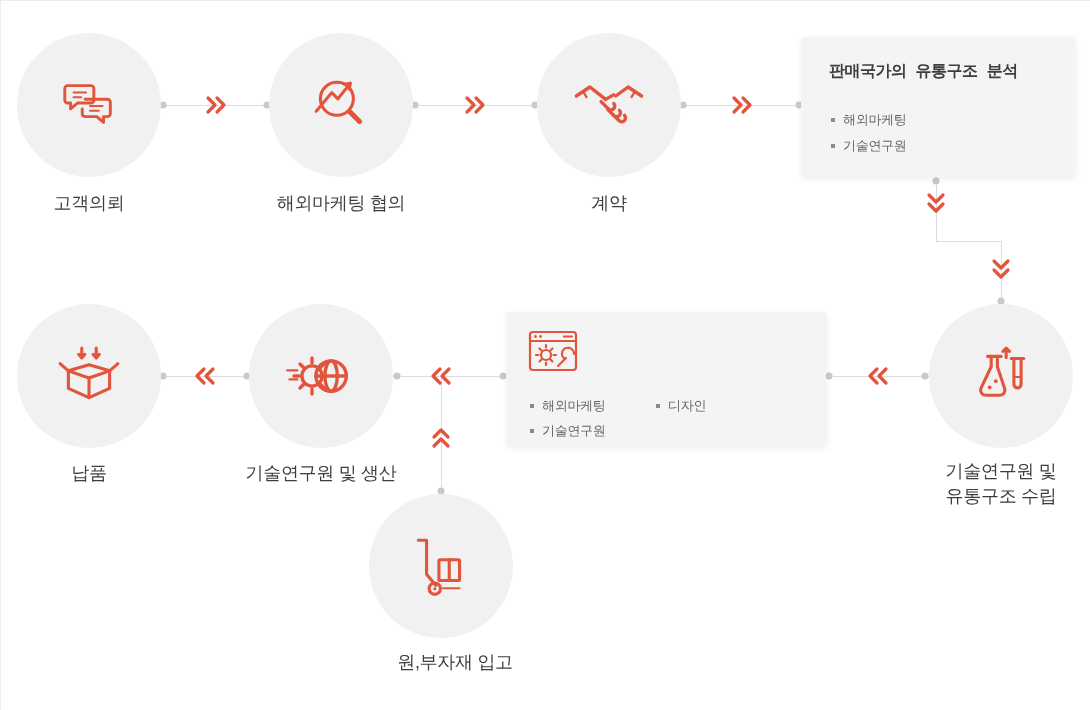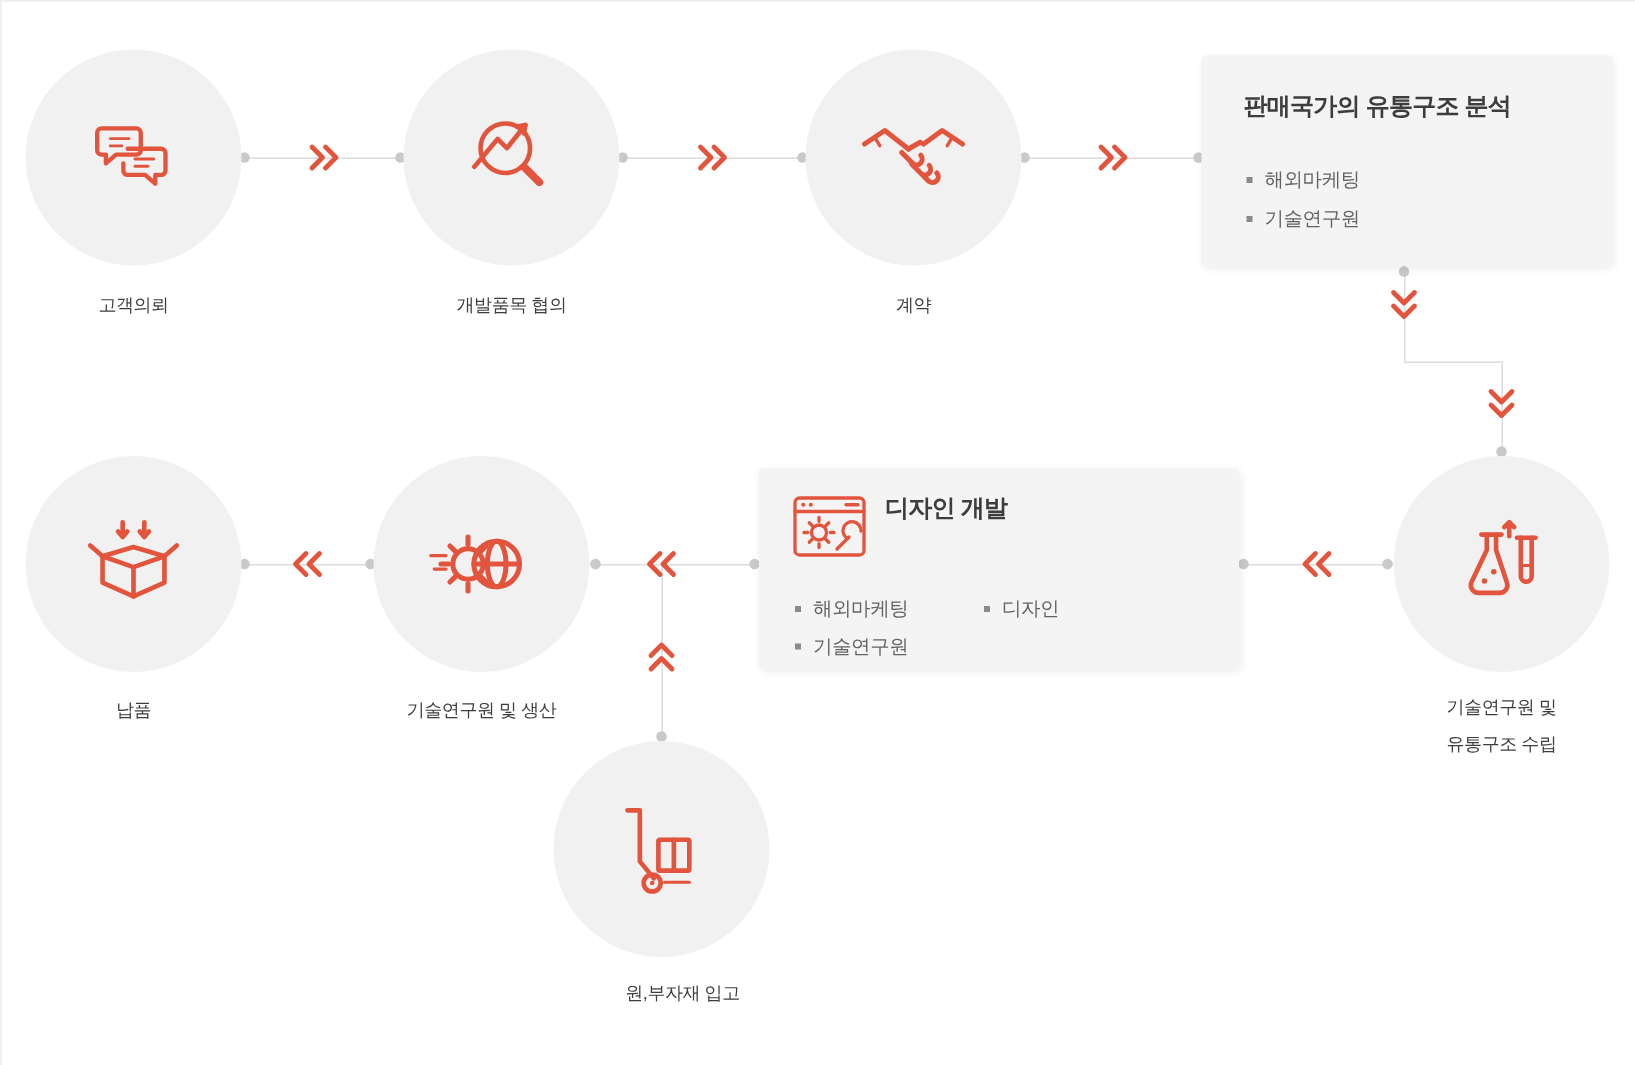--- a/index.html
+++ b/index.html
@@ -4,30 +4,30 @@
 <style>
   html,body{margin:0;padding:0;}
   body{font-family:"Liberation Sans","DejaVu Sans",sans-serif;background:#fff;}
   .canvas{position:relative;width:1090px;height:710px;background:var(--bg,#fff);border:1px solid #ededed;overflow:hidden;}
   .circle{position:absolute;width:144px;height:144px;border-radius:50%;background:var(--circle-bg,#f1f1f1);display:flex;align-items:center;justify-content:center;}
   .icon *{stroke:var(--accent,#e2543c);fill:none;stroke-width:3;stroke-linecap:round;stroke-linejoin:round;}
   .icon .fill{fill:var(--accent,#e2543c);stroke:none;}
   .icon .thick{stroke-width:5;}
   .icon .thin{stroke-width:2;}
   .icon.sm *{stroke-width:2.2;}
-  .step-label{position:absolute;transform:translateX(-50%);font-size:12px;color:var(--text,#3d3d3d);text-align:center;white-space:nowrap;letter-spacing:-0.3px;line-height:25px;}
+  .step-label{position:absolute;transform:translateX(-50%);font-size:18px;color:var(--text,#3d3d3d);text-align:center;white-space:nowrap;letter-spacing:-0.3px;line-height:25px;}
   .hline{position:absolute;height:1px;background:var(--line,#dcdcdc);}
   .vline{position:absolute;width:1px;background:var(--line,#dcdcdc);}
   .dot{position:absolute;width:7px;height:7px;border-radius:50%;background:var(--dot,#c9c9c9);transform:translate(-50%,-50%);}
   .chev{position:absolute;transform:translate(-50%,-50%);}
   .chev path{stroke:var(--accent,#e2543c);stroke-width:3.2;fill:none;stroke-linecap:round;stroke-linejoin:round;}
   .chev.down{transform:translate(-50%,-50%) rotate(90deg);}
   .chev.left{transform:translate(-50%,-50%) rotate(180deg);}
   .chev.up{transform:translate(-50%,-50%) rotate(-90deg);}
-  .box{position:absolute;background:var(--box-bg,#f4f4f4);border-radius:3px;box-shadow:1px 2px 6px rgba(0,0,0,0.07);}
+  .box{position:absolute;background:var(--box-bg,#f4f4f4);border-radius:3px;box-shadow:1px 2px 6px rgba(0,0,0,0.07);font-family:Liberation Mono, monospace;}
   .box-title{position:absolute;font-size:16px;font-weight:bold;color:var(--text,#3d3d3d);letter-spacing:-0.5px;line-height:22px;}
   .box .bullet{position:absolute;display:flex;align-items:center;font-size:13px;color:var(--subtext,#636363);letter-spacing:-0.3px;white-space:nowrap;}
   .sq{width:4px;height:4px;background:#8a8a8a;margin-right:8px;flex:none;}
 </style>
 </head>
 <body>
 
 <div class="canvas">
 
   <div class="hline" style="left:160px;top:104px;width:108px"></div>
@@ -96,21 +96,21 @@
   <div class="step-label" style="left:88px;top:190px">고객의뢰</div>
 
   <div class="circle" style="left:268px;top:32px">
     <svg class="icon" width="66" height="66" viewBox="0 0 64 64">
       <circle cx="28" cy="26" r="16"></circle>
       <path class="thick" d="M40.5 38.5 L50 48"></path>
       <path d="M8 38 L23 20 L29 26 L41 11"></path>
       <path d="M35.5 12 L41 11 L40 16.5"></path>
     </svg>
   </div>
-  <div class="step-label" style="left:340px;top:190px">개발품목 협의</div>
+  <div class="step-label" style="left:340px;top:190px">해외마케팅 협의</div>
 
   <div class="circle" style="left:536px;top:32px">
     <svg class="icon" width="72" height="72" viewBox="0 0 64 64">
       <path d="M3 24 L15 16 L29 27"></path>
       <path d="M61 24 L49 16 L38 24"></path>
       <path d="M29 27 L36 23"></path>
       <path d="M25 29 l6.5 6.5 a3.4 3.4 0 0 0 4.8 -4.8"></path>
       <path d="M31 36 l5.5 5.5 a3.4 3.4 0 0 0 4.8 -4.8"></path>
       <path d="M37.5 42.5 l3.5 3.5 a3.4 3.4 0 0 0 4.8 -4.8"></path>
       <path class="thin" d="M9 20 l3 5 M55 20 l-3 5"></path>
@@ -153,21 +153,20 @@
       <path class="thin" d="M2 12 h46"></path>
       <circle class="fill" cx="7.5" cy="7.5" r="1.4"></circle>
       <circle class="fill" cx="12.5" cy="7.5" r="1.4"></circle>
       <path class="thin" d="M36 7.5 h8"></path>
       <circle cx="18" cy="26" r="5"></circle>
       <path class="thin" d="M18 18.5 v-2.5 M18 33.5 v2.5 M10.5 26 H8 M25.5 26 H28 M13.5 21.5 l-2 -2 M22.5 21.5 l2 -2 M13.5 30.5 l-2 2 M22.5 30.5 l2 2"></path>
       <path d="M30 37 L38 29"></path>
       <path d="M37 30 a6 6 0 1 1 9 -5"></path>
     </svg>
     <div class="box-title" style="left:84px;top:17px">
-      <div>디자인 개발</div>
     </div>
     <div class="bullet" style="left:24px;top:85px">
         <span class="sq"></span>
         <span>해외마케팅</span>
       </div>
     <div class="bullet" style="left:24px;top:110px">
         <span class="sq"></span>
         <span>기술연구원</span>
       </div>
     <div class="bullet" style="left:150px;top:85px">

